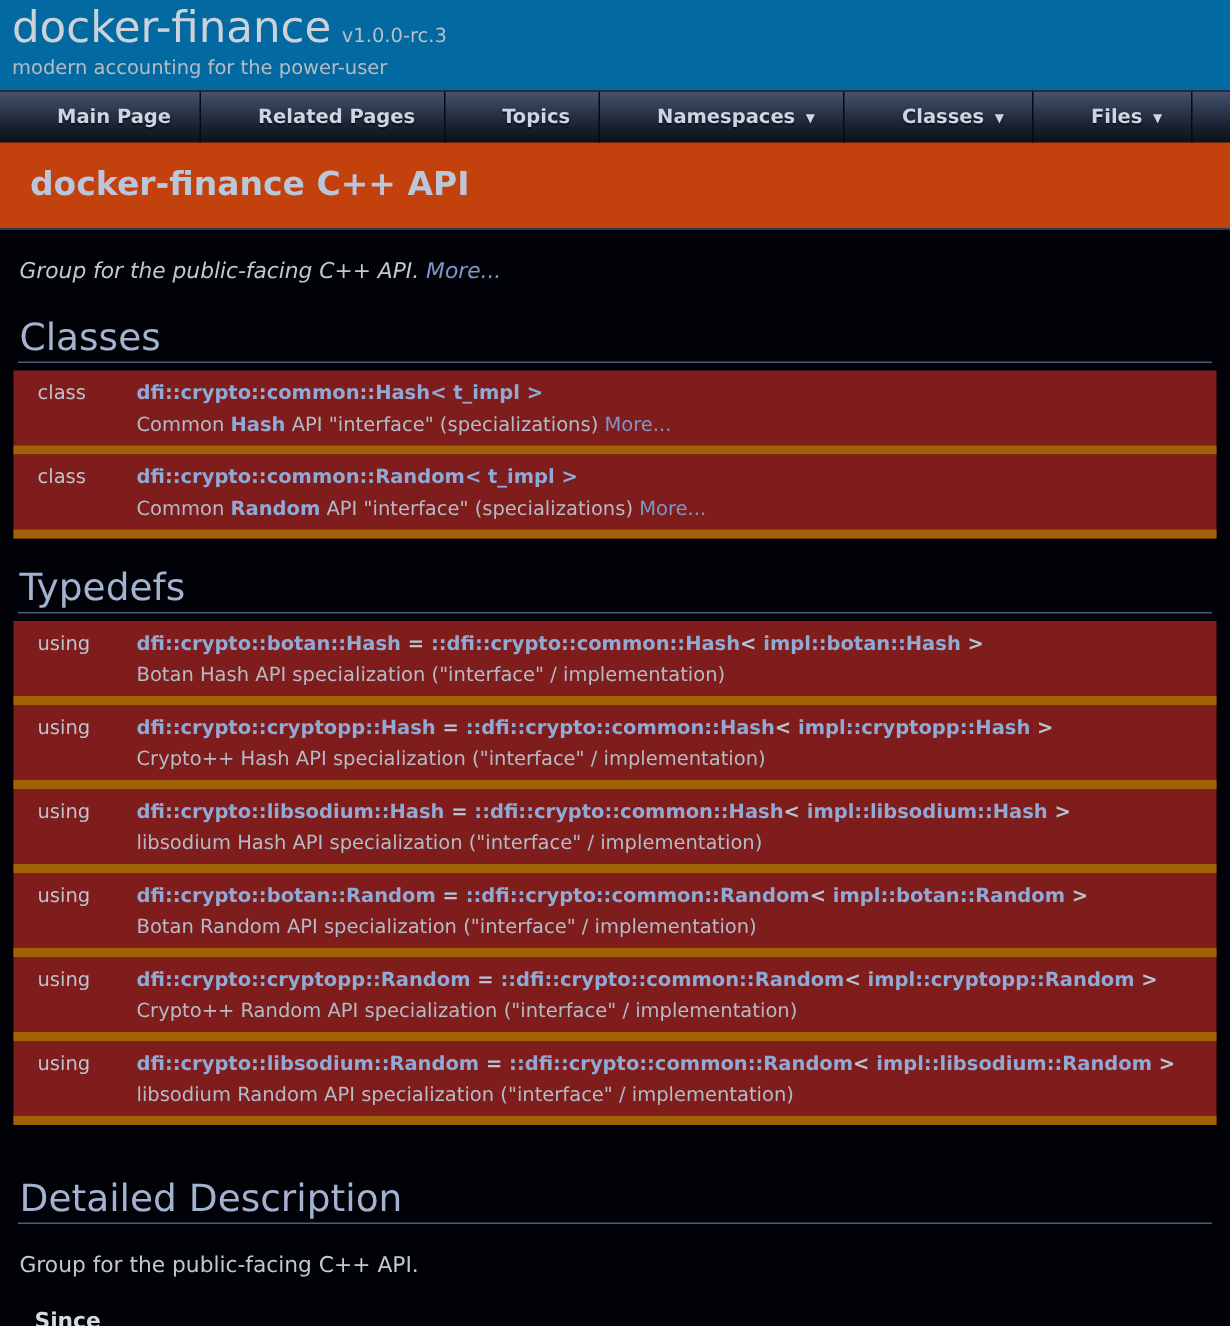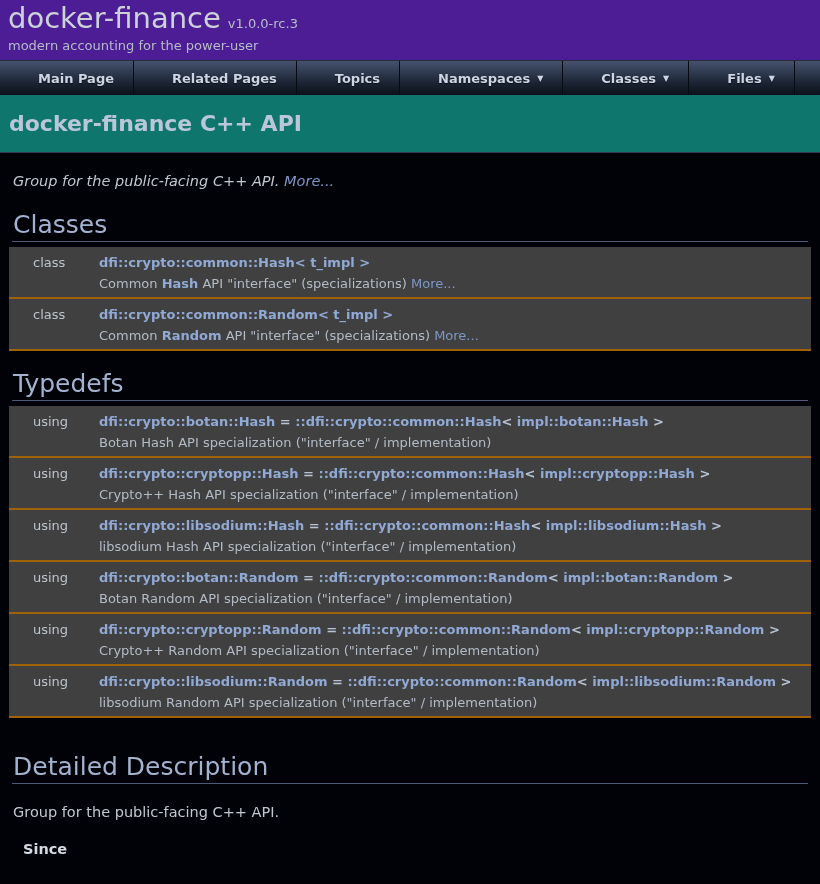--- a/index.html
+++ b/index.html
@@ -3,60 +3,60 @@
 <meta charset="utf-8">
 <style>
   html,body{margin:0;padding:0;}
   body{
     width:820px;height:884px;overflow:hidden;
     background:#000207;
     font-family:"DejaVu Sans","Liberation Sans",sans-serif;
     -webkit-font-smoothing:antialiased;
   }
   
-  #titlearea{background:#4c1d95;padding:3px 0 7px 8px;}
+  #titlearea{background:#0369a1;padding:3px 0 7px 8px;}
   #projectrow{display:flex;align-items:baseline;}
   #projectname{font-size:29px;color:#cdd2da;line-height:31px;}
   #projectnumber{font-size:13px;color:#b9bfc9;margin-left:7px;}
   #projectbrief{font-size:13px;color:#b6bcc6;margin-top:4px;}
   
   .navrow{
     height:34px;display:flex;
     background:linear-gradient(180deg,#46536e 0%,#2c374c 38%,#1a2231 68%,#0c1019 100%);
     border-top:1px solid #232c3e;
   }
   .tab{
     display:flex;align-items:center;gap:7px;
     padding:0 19px;border-right:1px solid #060a12;
     color:#ccd5e3;font-size:13px;font-weight:bold;cursor:pointer;
     text-shadow:0 1px 1px rgba(0,0,0,.6);
     margin-left:19px;
   }
   .tab .arrow{font-size:8px;line-height:8px;margin-top:1px;color:#ccd5e3;}
   
   .headerband{
-    background:#0f766e;border-bottom:1px solid #2f3a55;
-    height:57px;display:flex;align-items:center;padding-left:9px;
+    background:#c2410c;border-bottom:1px solid #2f3a55;
+    height:57px;display:flex;align-items:center;padding-left:20px;
   }
   .headerband .title{font-size:22px;font-weight:bold;color:#bac6da;}
   
   .contents{padding:0 12px;}
   a{color:#7e97c6;text-decoration:none;cursor:pointer;}
   .intro{margin:18px 0 18px 1px;font-size:14.5px;color:#c2c8d0;line-height:21px;font-style:italic;}
   h2.groupheader{
     font-size:25px;font-weight:400;color:#a3b3cf;
     border-bottom:1px solid #4c5b79;
     margin:20px 0 0 0;padding:0 0 3px 1px;line-height:26px;
   }
   h2.mt-lg{margin-top:36px;}
   
   .memberdecls{margin:5px -3px 0 -3px;}
   .mrow{
-    background:#404040;border-bottom:2px solid #a16207;
-    padding:5px 0 3px 12px;overflow:hidden;
+    background:#7f1d1d;border-bottom:6px solid #a16207;
+    padding:5px 0 3px 4px;overflow:hidden;
   }
   .mline{display:flex;padding-left:12px;white-space:nowrap;}
   .mkind{width:66px;flex:none;color:#bdc4ce;font-size:13px;line-height:21px;}
   .mname{font-size:13px;font-weight:bold;line-height:21px;color:#b9c3d4;white-space:nowrap;}
   .mname a{color:#90a9d5;}
   .mdesc{margin-left:78px;font-size:13px;line-height:21px;color:#b3bbc7;white-space:nowrap;}
   .mdesc a.boldlink{font-weight:bold;color:#90a9d5;}
   .mdesc a.more{color:#7e97c6;}
   
   .dd-para{margin:18px 0 0 1px;font-size:14.5px;color:#c2c8d0;line-height:21px;}

